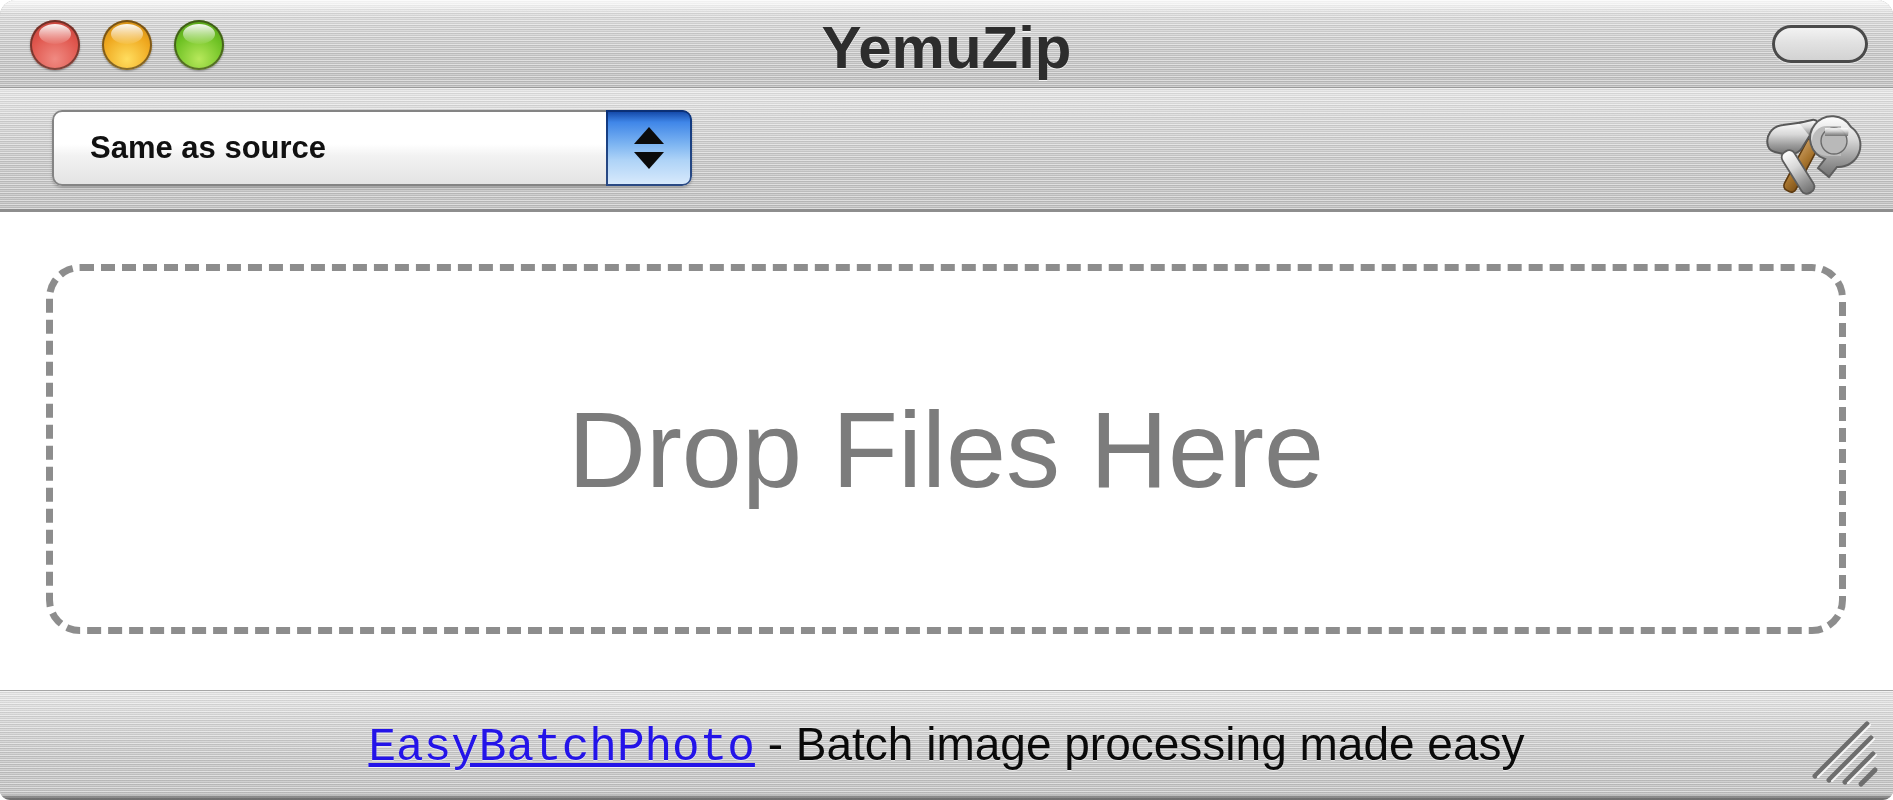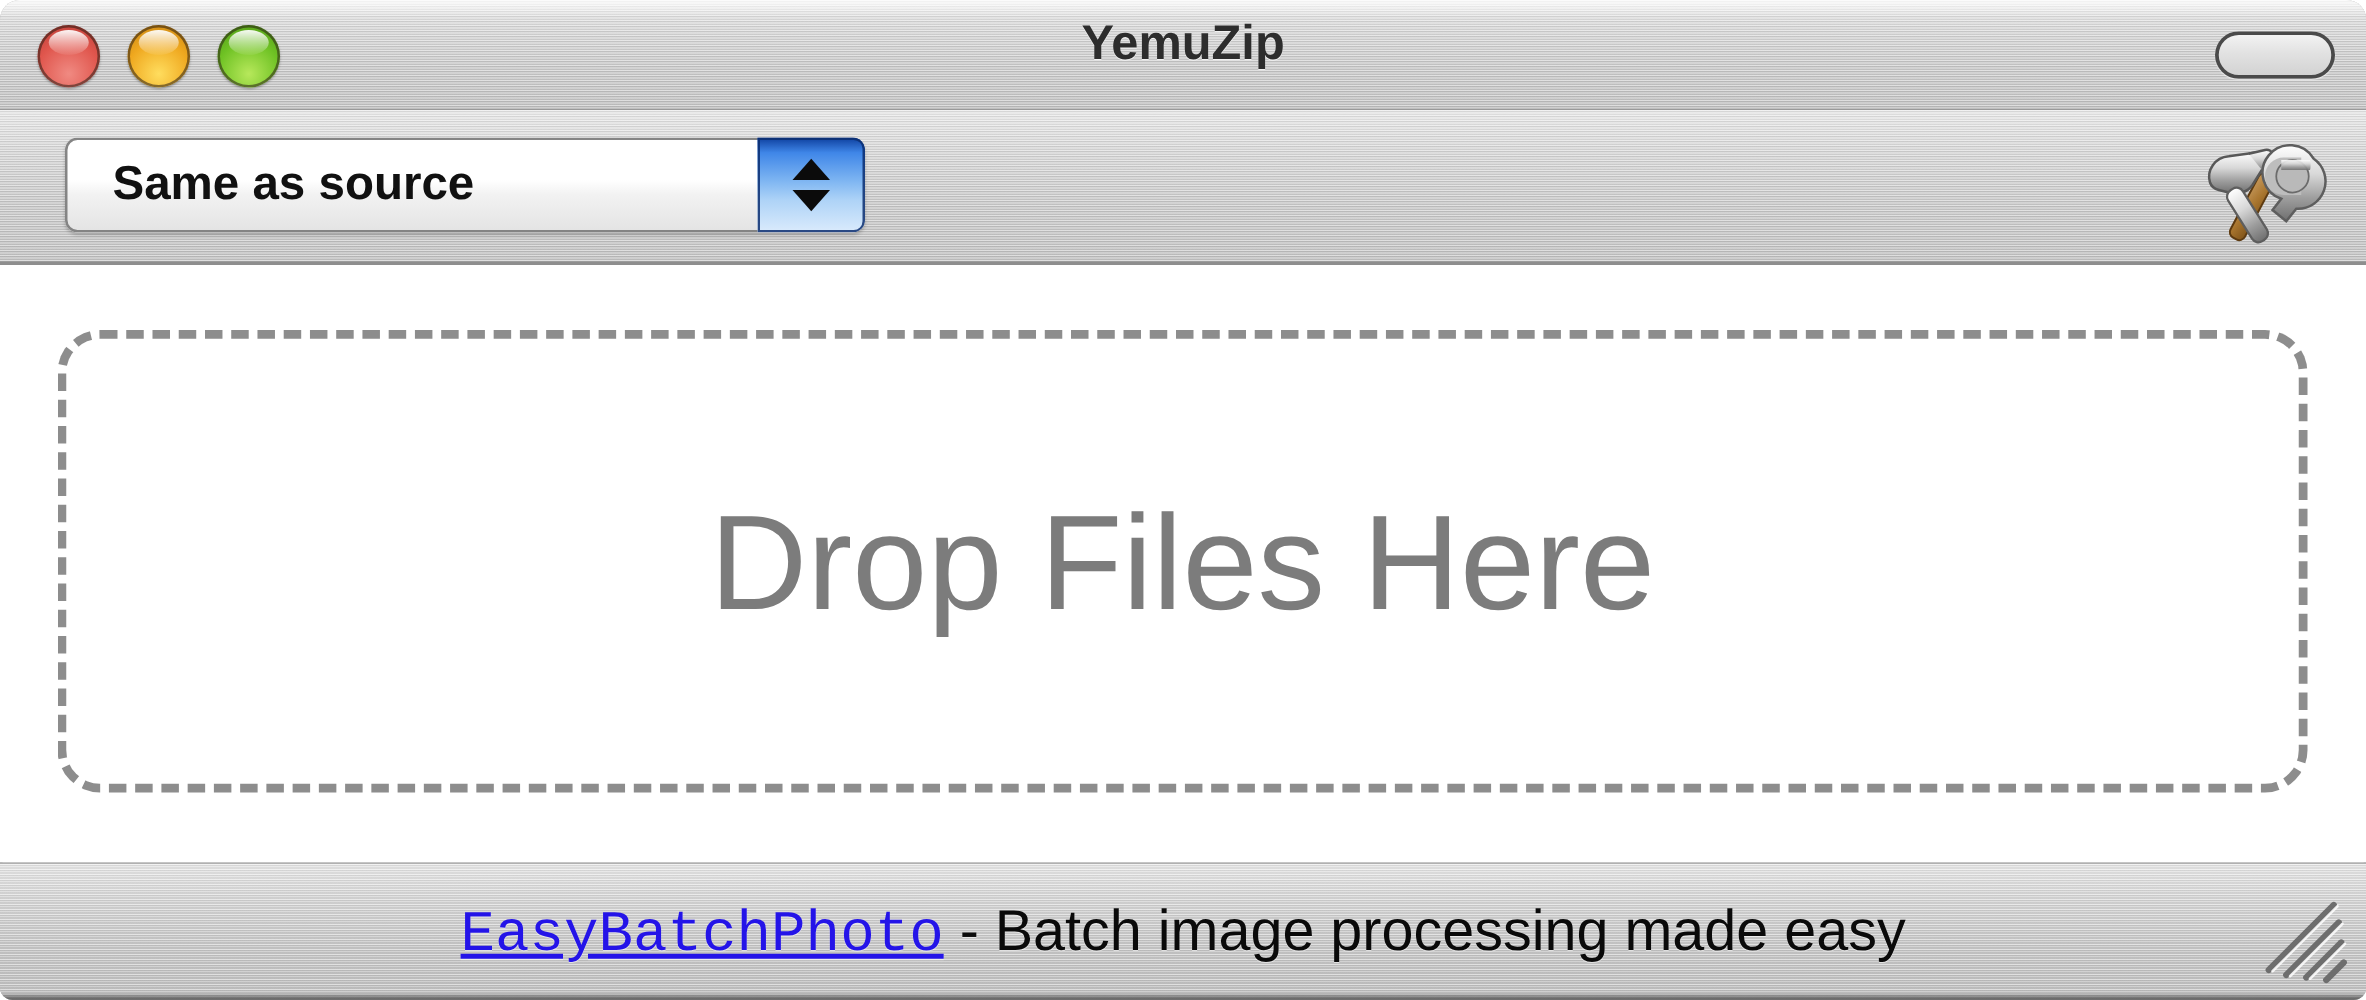--- a/index.html
+++ b/index.html
@@ -90,21 +90,21 @@
   }
   .light.close  { background: radial-gradient(circle at 50% 78%, #f08a82 0%, #e0564d 55%, #b63a33 100%); }
   .light.min    { background: radial-gradient(circle at 50% 78%, #ffdd5e 0%, #efa81f 55%, #c27f10 100%); }
   .light.zoom   { background: radial-gradient(circle at 50% 78%, #b7e85b 0%, #6fc224 55%, #4b9314 100%); }
 
   #window-title {
     position: absolute;
     left: 0; right: 0;
     top: 13px;
     text-align: center;
-    font-size: 39px;
+    font-size: 60px;
     font-weight: bold;
     color: #2d2d2d;
     letter-spacing: 0px;
     text-shadow: 0 1px 0 rgba(255,255,255,0.75);
   }
 
   #toolbar-toggle {
     position: absolute;
     right: 25px;
     top: 25px;
@@ -139,21 +139,21 @@
                 0 2px 3px rgba(0,0,0,0.22);
     background: linear-gradient(to bottom, #ffffff 0%, #ffffff 45%, #f2f2f2 60%, #e3e3e3 100%);
     overflow: hidden;
     cursor: default;
   }
   #format-popup-label {
     position: absolute;
     left: 38px;
     top: 50%;
     transform: translateY(-50%);
-    font-size: 38px;
+    font-size: 31px;
     font-weight: bold;
     color: #111111;
     white-space: nowrap;
   }
   #format-popup-stepper {
     position: absolute;
     right: 0; top: 0;
     width: 86px;
     height: 100%;
     border-radius: 0 9px 9px 0;

